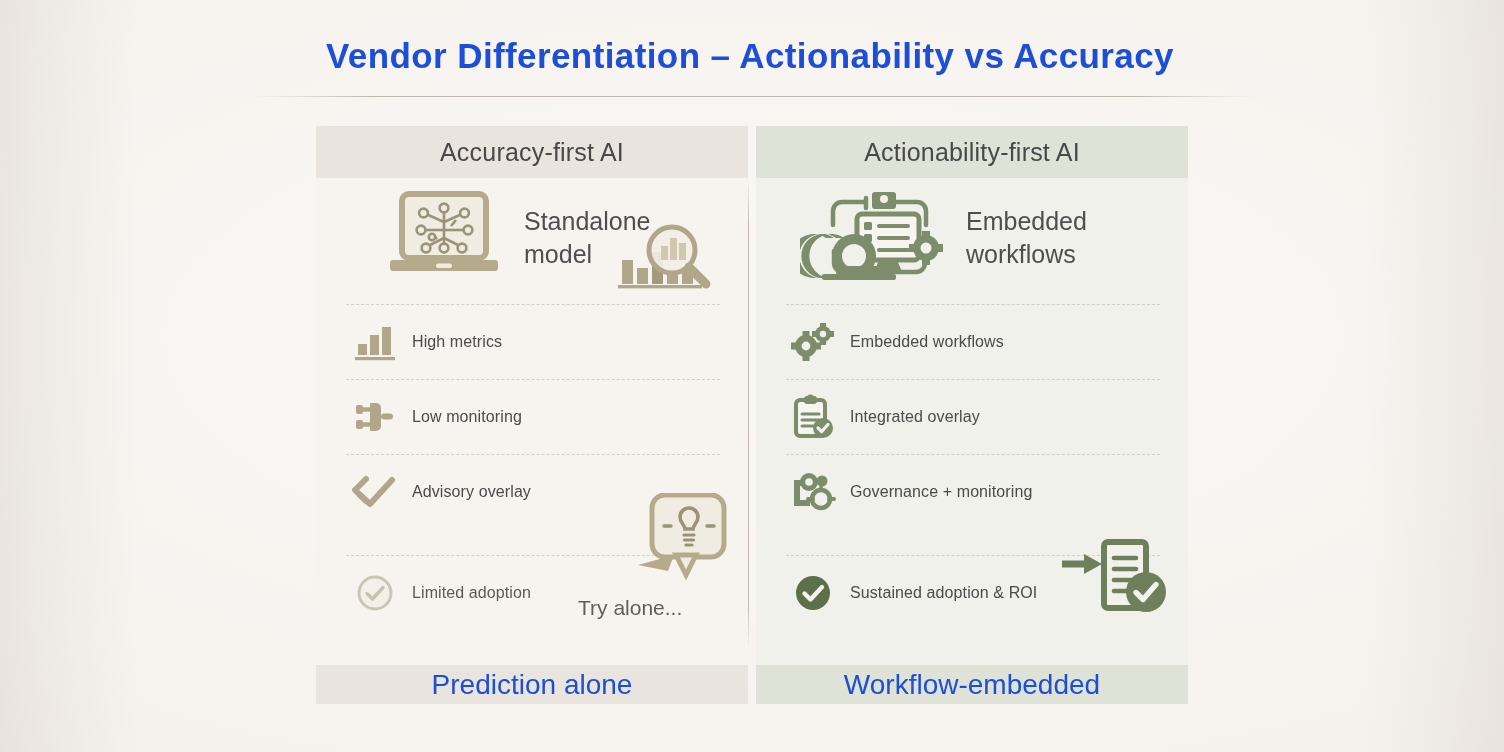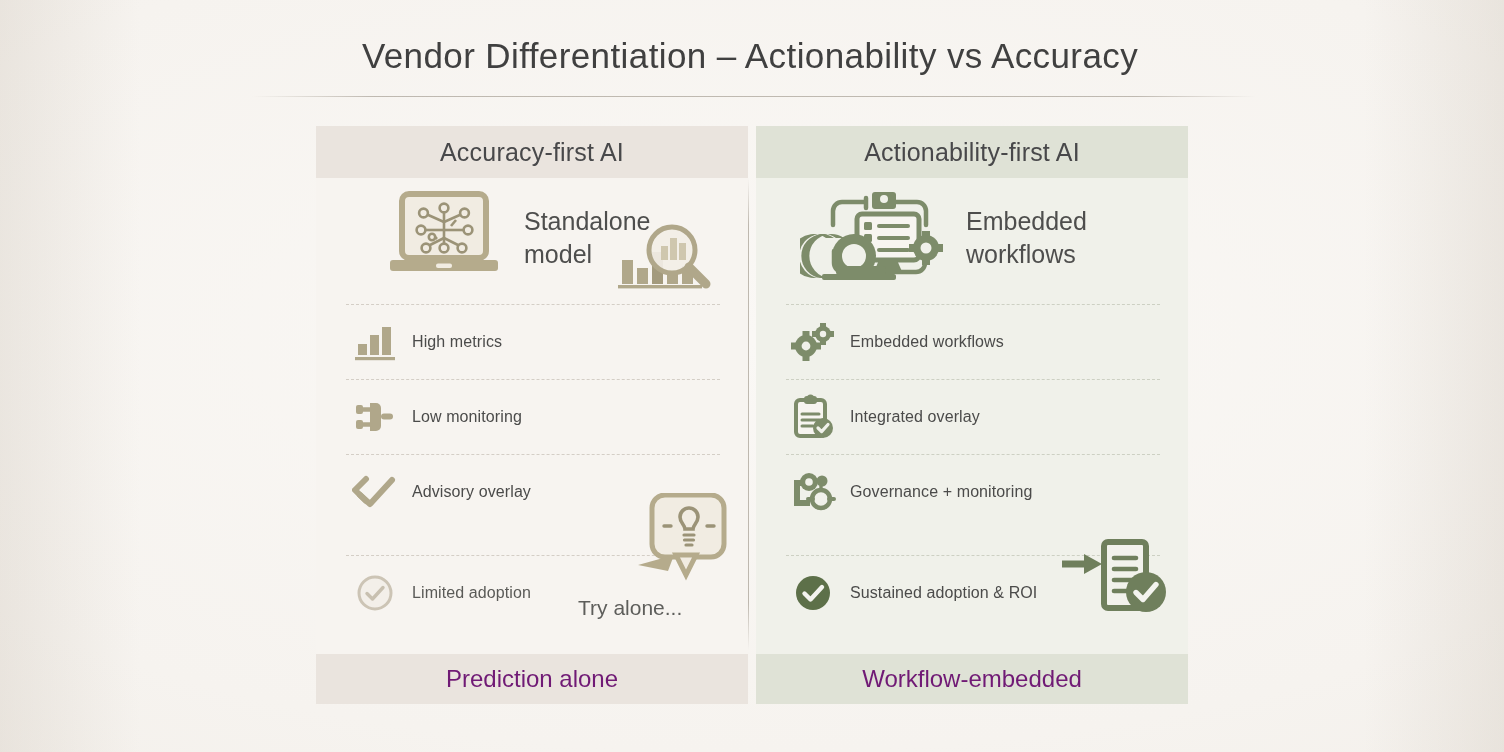--- a/index.html
+++ b/index.html
@@ -39,23 +39,23 @@
     height: 752px;
   }
 
   
   .title {
     position: absolute;
     left: 0; right: 4px;
     top: 36px;
     text-align: center;
     font-size: 35px;
-    font-weight: 400;
+    font-weight: 700;
     letter-spacing: .4px;
-    color: #404040;
+    color: #1d4ed8;
     white-space: nowrap;
   }
   .title-rule {
     position: absolute;
     left: 252px;
     top: 96px;
     width: 1004px;
     height: 1px;
     background: linear-gradient(to right, rgba(195,188,178,0), rgba(172,165,155,.75) 12%, rgba(172,165,155,.75) 88%, rgba(195,188,178,0));
   }
@@ -92,26 +92,26 @@
   }
   .panel-left  .panel-header { background: #eae4de; }
   .panel-right .panel-header { background: #dfe2d6; }
 
   .panel-body {
     flex: 1;
     position: relative;
   }
 
   .panel-footer {
-    height: 50px;
+    height: 39px;
     display: flex;
     align-items: center;
     justify-content: center;
-    font-size: 24px;
-    color: #701a75;
+    font-size: 28px;
+    color: #1d4ed8;
     white-space: nowrap;
   }
   .panel-left  .panel-footer { background: #eae4de; }
   .panel-right .panel-footer { background: #dfe2d6; }
 
   
   .col-divider {
     position: absolute;
     left: 748px;
     top: 178px;

